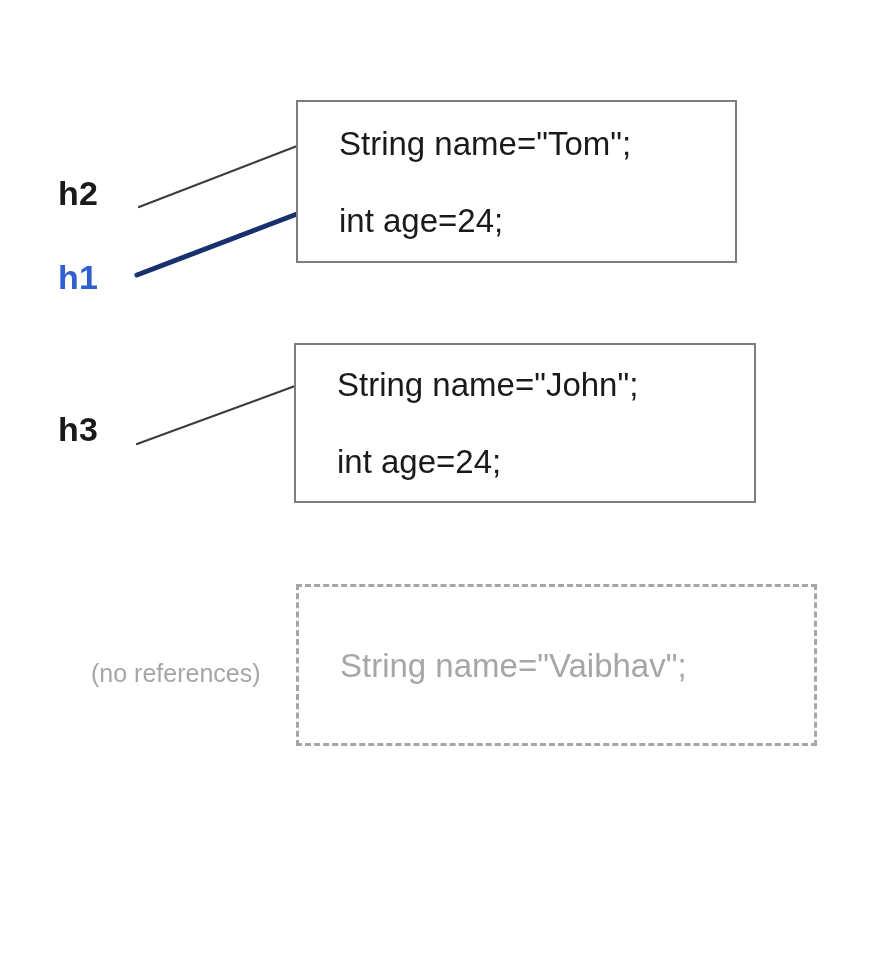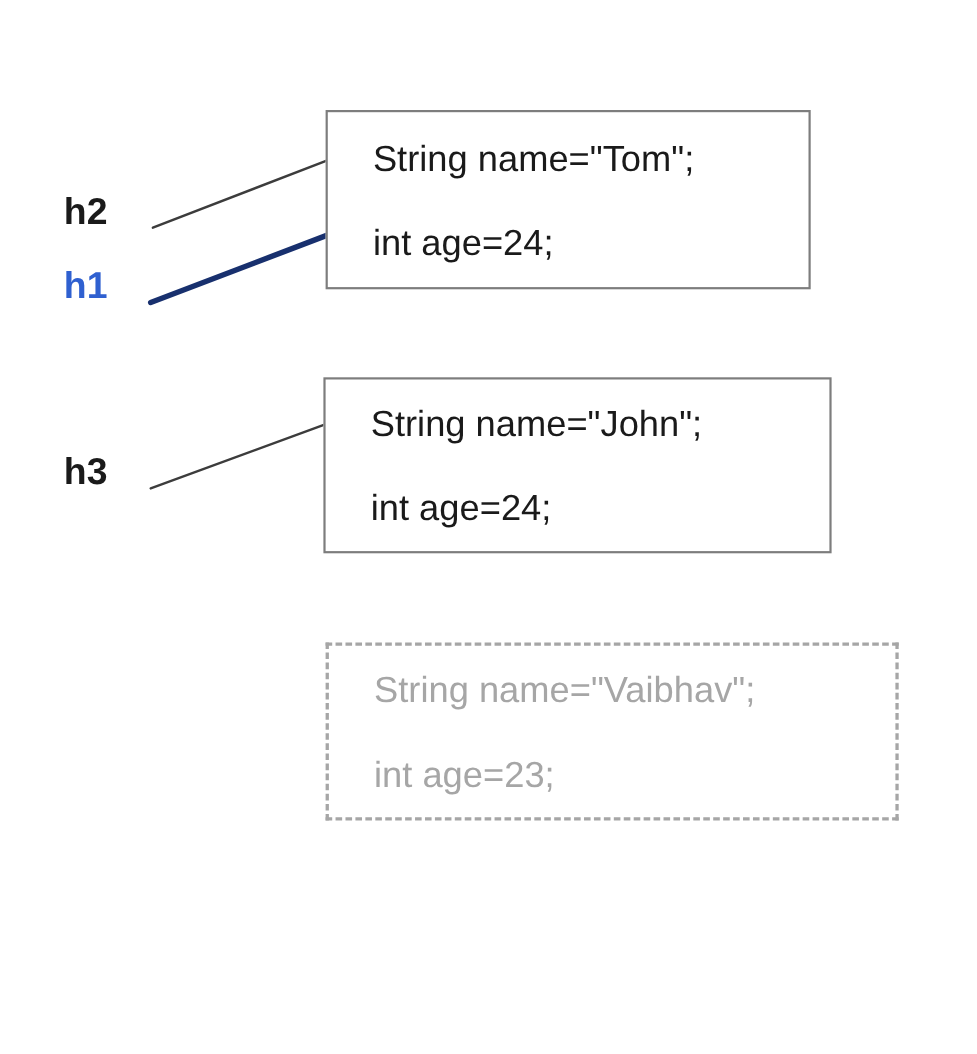--- a/index.html
+++ b/index.html
@@ -31,21 +31,21 @@
   
   .ref-label {
     position: absolute;
     font-size: 34px;
     line-height: 1;
     letter-spacing: 0.2px;
     white-space: nowrap;
     color: #1a1a1a;
     font-weight: bold;
   }
-  .ref-label.blue { color: #2f60d0; }
+  .ref-label.blue { color: #2f60d0; margin-top: 17px; }
 
   
   .obj-box {
     position: absolute;
     box-sizing: border-box;
     background: #ffffff;
     border: 2px solid #7d7d7d;
     display: flex;
     flex-direction: column;
     justify-content: center;
@@ -95,17 +95,17 @@
     <div class="obj-line">int age=24;</div>
   </div>
 
   <div class="obj-box" style="left:294px; top:343px; width:462px; height:160px;">
     <div class="obj-line">String name="John";</div>
     <div class="obj-line">int age=24;</div>
   </div>
 
   <div class="obj-box ghost" style="left:296px; top:584px; width:521px; height:162px;">
     <div class="obj-line">String name="Vaibhav";</div>
-    <div class="obj-line">int age=23;</div>
   </div>
 
+  <div class="note" style="left:91px; top:661px;">(no references)</div>
 
 </div>
 
 </body></html>

